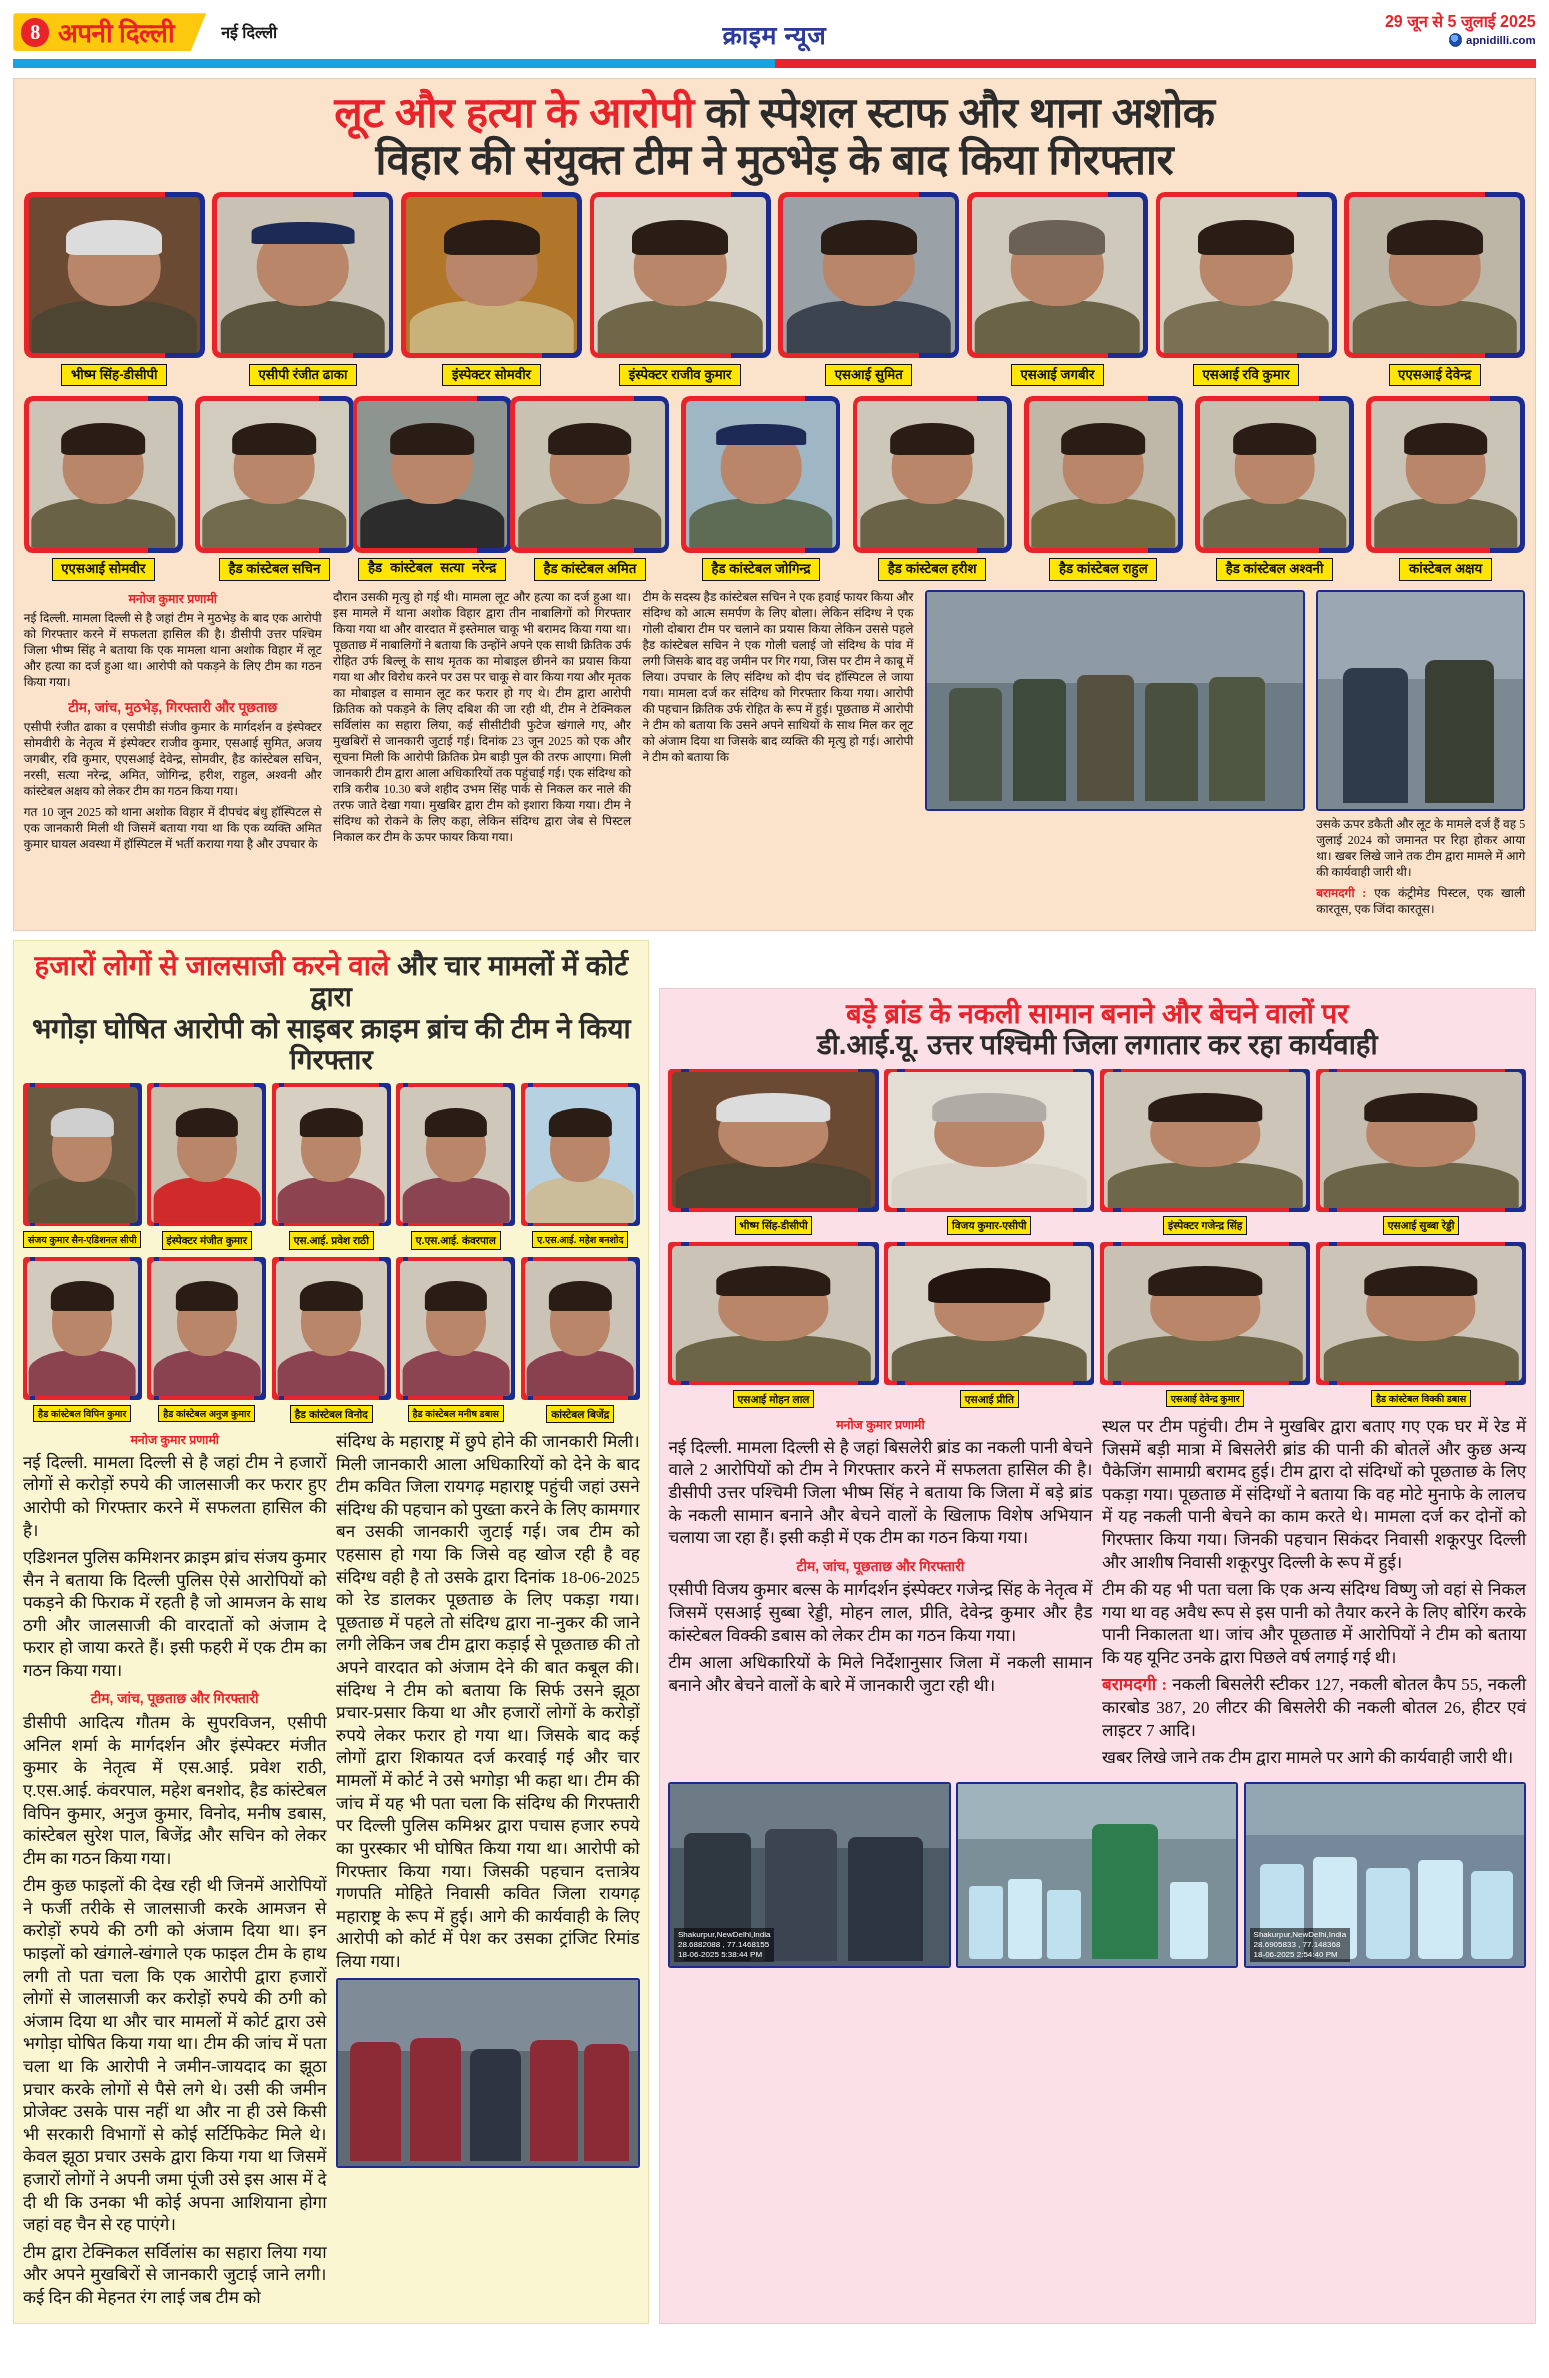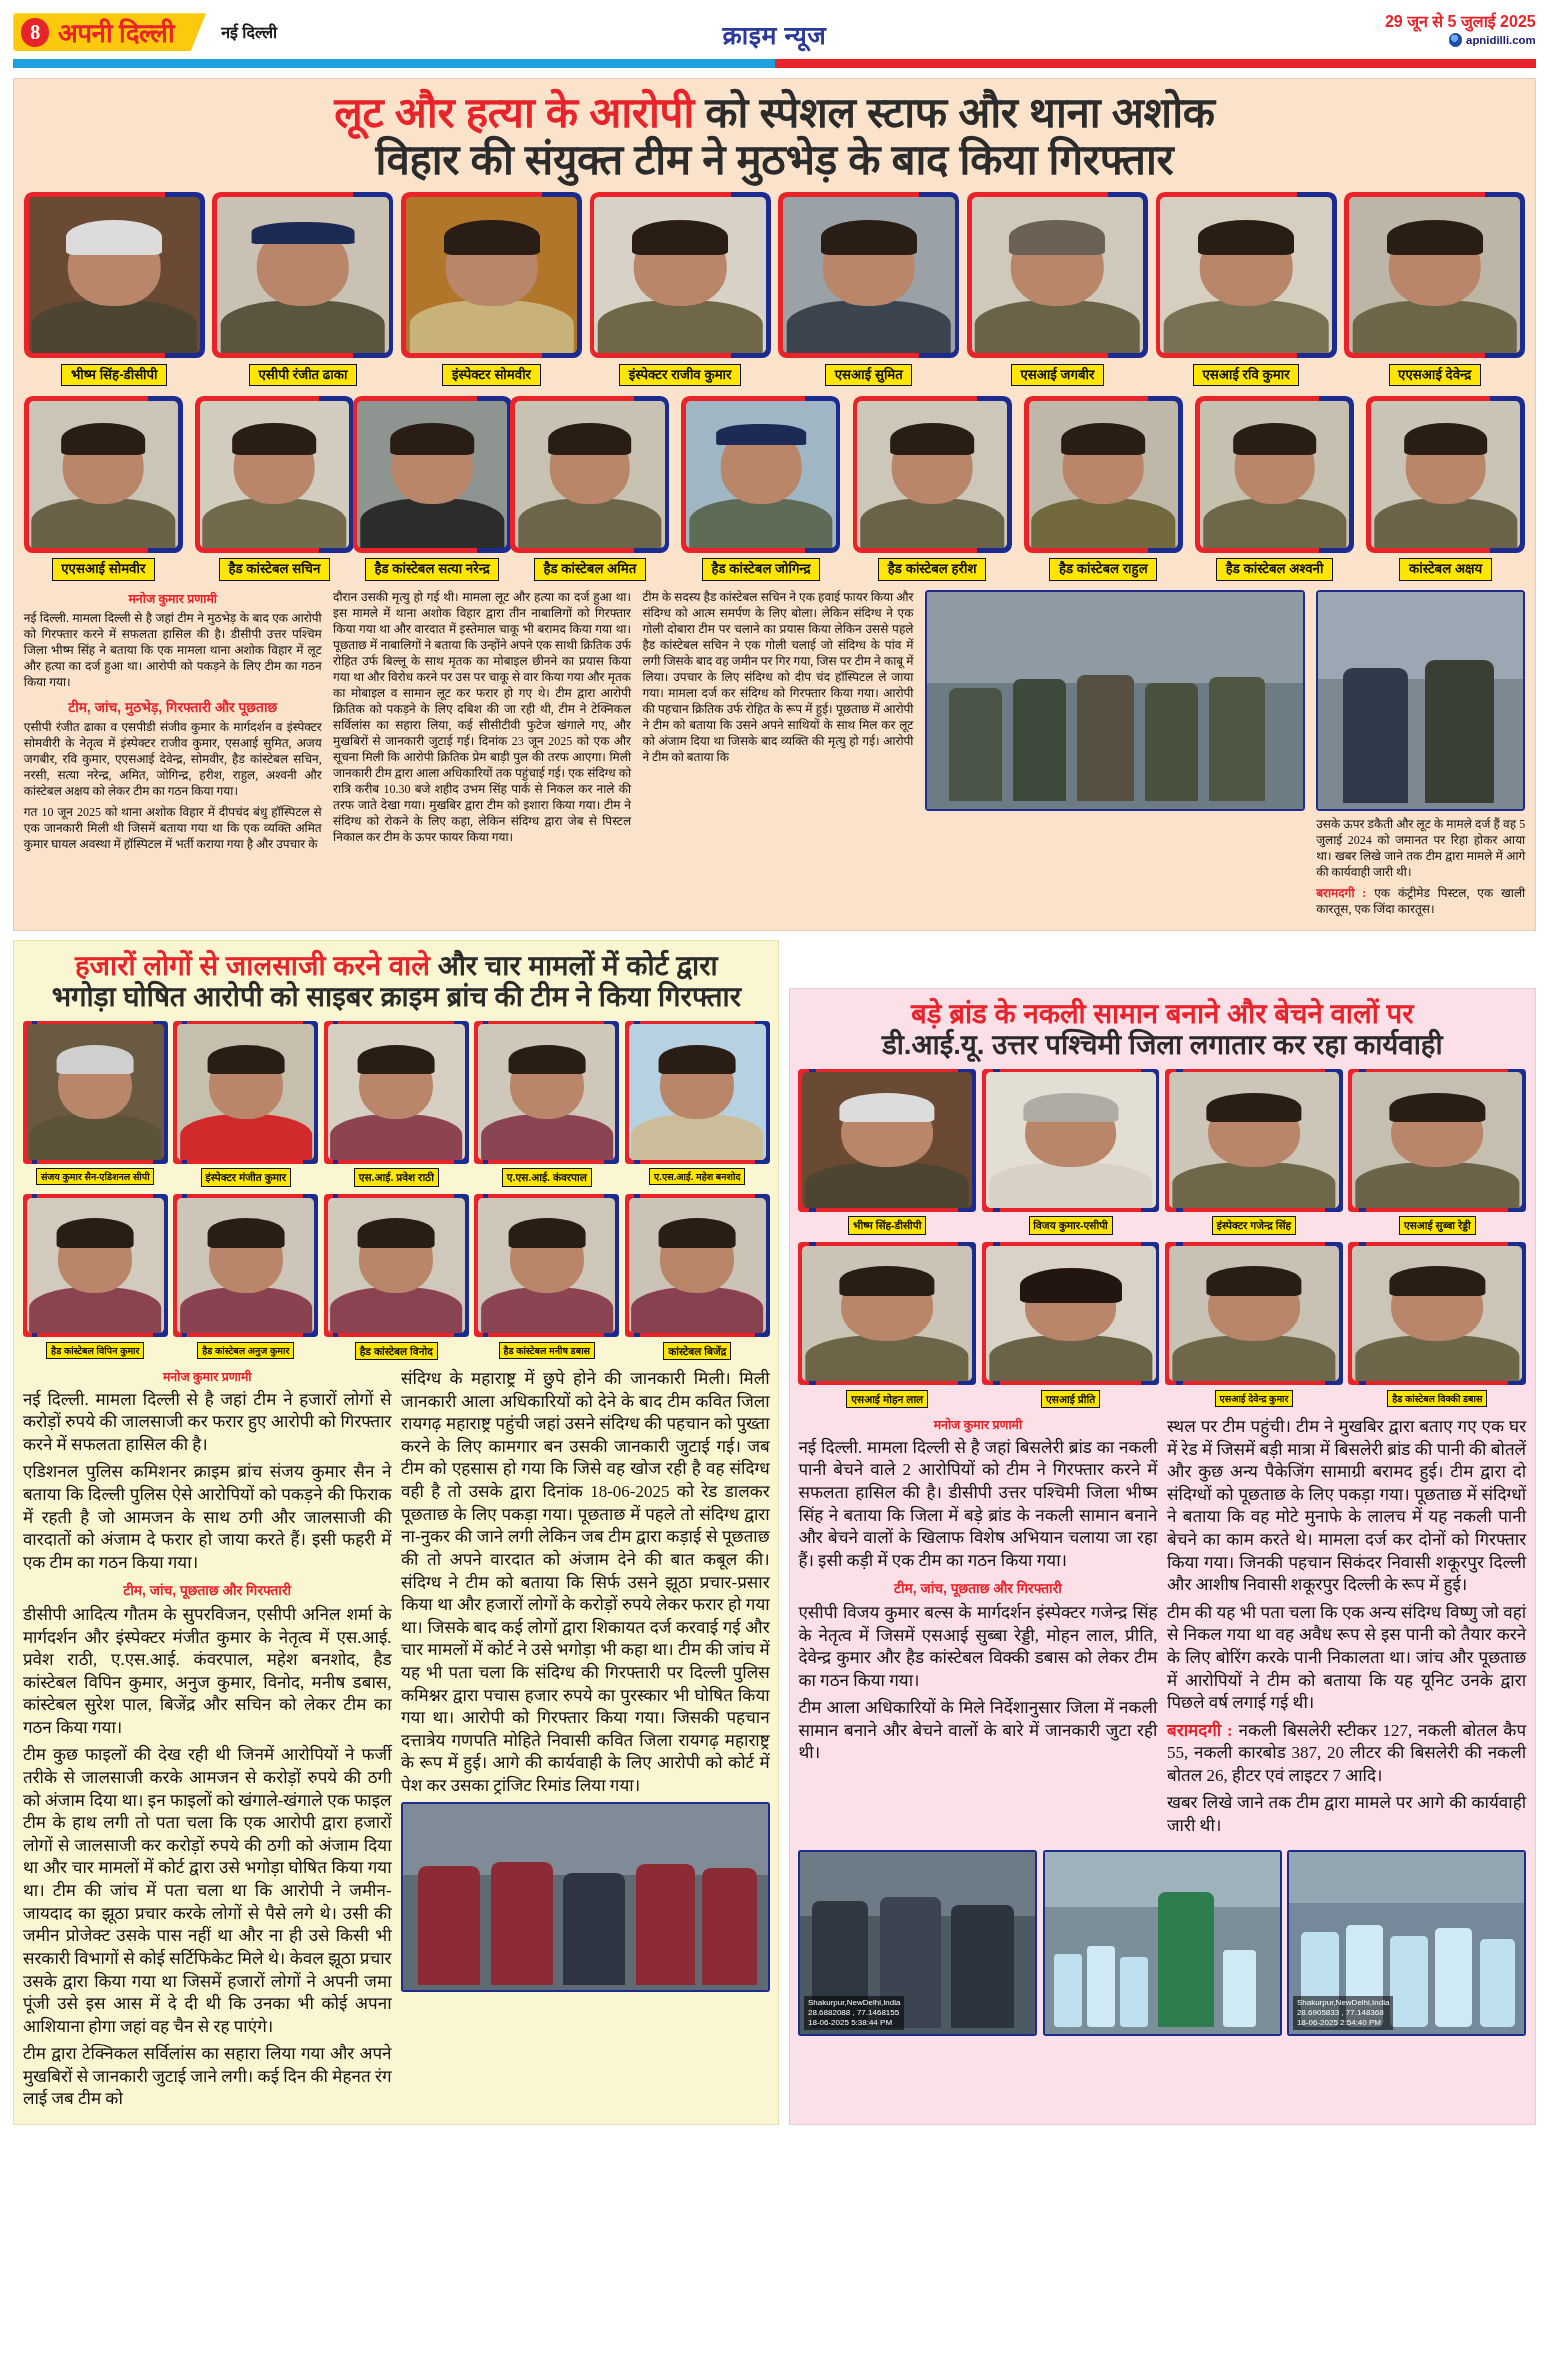--- a/index.html
+++ b/index.html
@@ -93,21 +93,21 @@
   .subhead {
     color: #e8232a; font-weight: bold; font-size: 13.8px; text-align: center;
     margin: 5.7px 0 4.8px 0; font-family: "Liberation Sans", sans-serif;
   }
   .redlabel { color: #e8232a; font-weight: bold; }
 
   .photo-wide { width: 100%; border: 2.9px solid #1b2b8f; border-radius: 3.8px; overflow: hidden; position: relative; }
 
   
   .bottom { display: flex; gap: 9.5px; margin: 9.5px 13.3px 0 13.3px; }
-  .story2 { width: 766px; background: #fbf6d2; border: 1px solid #e6dfae; padding: 8.6px; }
+  .story2 { width: 636px; background: #fbf6d2; border: 1px solid #e6dfae; padding: 8.6px; }
   .story3 { flex: 1; background: #fbe0e8; border: 1px solid #eccbd6; padding: 8.6px; margin-top: 48px; }
 
   .headline2 { text-align: center; line-height: 1.14; font-size: 27.6px; font-weight: bold; color: #2b2b2b; }
   .headline2 .hl-red { color: #e8232a; }
   .headline3 { text-align: center; line-height: 1.14; font-size: 27.6px; font-weight: bold; color: #2b2b2b; }
   .headline3 .hl-red { color: #e8232a; }
 
   .photorow-s { display: flex; justify-content: space-between; gap: 5.7px; margin-top: 7.6px; }
   .photocell-s { flex: 1; display: flex; flex-direction: column; align-items: center; }
   .photoframe-s {
@@ -293,21 +293,21 @@
               <div class="portrait">
           <div class="p-bg" style="background:#d2ccbe"></div>
                 <div class="p-body" style="background:#726a4c"></div>
           <div class="p-head"></div>
                 <div class="p-hair"></div>
               </div>
             </div>
           </div>
         <div class="caption">हैड कांस्टेबल सचिन</div>
       </div>
-      <div class="photocell" style="width:132px;">
+      <div class="photocell" style="width:132px;font-family:Liberation Mono, monospace;">
         <div class="photoframe" style="width:159px;height:157px;">
             <div class="photoinner">
               <div class="portrait">
           <div class="p-bg" style="background:#8e948f"></div>
                 <div class="p-body" style="background:#2c2c2c"></div>
           <div class="p-head"></div>
                 <div class="p-hair"></div>
               </div>
             </div>
           </div>

